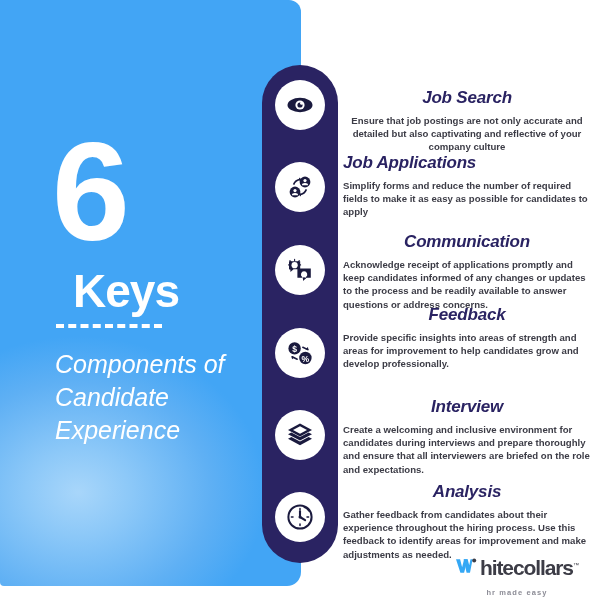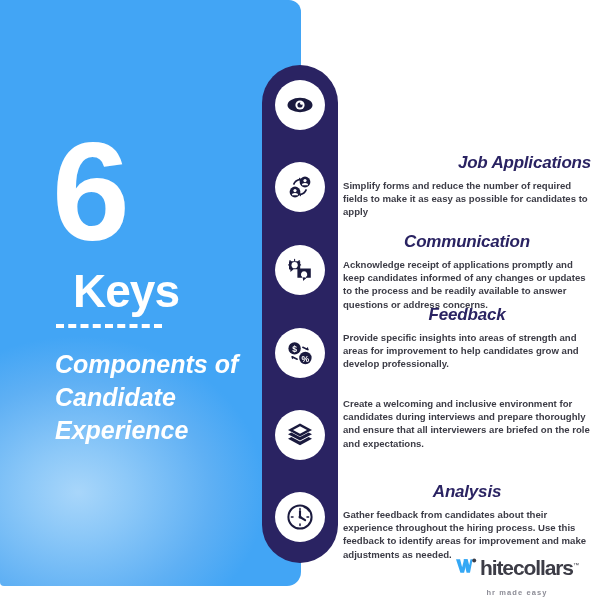--- a/index.html
+++ b/index.html
@@ -72,21 +72,21 @@
 
   .subtitle {
     position: absolute;
     left: 55px;
     top: 348px;
     width: 235px;
     font-size: 25px;
     line-height: 33px;
     font-style: italic;
     color: #ffffff;
-    font-weight: bold;
+    font-weight: normal;
   }
 
   
   .navy-pill {
     position: absolute;
     left: 262px;
     top: 65px;
     width: 76px;
     height: 498px;
     background: #2a2362;
@@ -271,37 +271,42 @@
         <g stroke="#1a1a3e" stroke-width="2.1" stroke-linecap="round" fill="none">
           <path d="M14 14V8.4"></path>
           <path d="M14 14l5.1 3.1"></path>
         </g>
         <circle cx="14" cy="14" r="1.5" fill="#1a1a3e"></circle>
         <path d="M18.4 4.2a9.8 9.8 0 0 1 4.6 3.6" stroke="#1a1a3e" stroke-width="1.8" fill="none" stroke-linecap="round"></path>
       </svg>
     </span>
   </div>
 
+  <div class="row" style="top:88px">
+    <div class="row-title" style="text-align:center">Job Search</div>
+    <div class="row-desc" style="text-align:center">Ensure that job postings are not only accurate and detailed but also captivating and reflective of your company culture</div>
+  </div>
 
   <div class="row" style="top:153px">
-    <div class="row-title" style="text-align:right">Job Applications</div>
+    <div class="row-title" style="text-align:left">Job Applications</div>
     <div class="row-desc">Simplify forms and reduce the number of required fields to make it as easy as possible for candidates to apply</div>
   </div>
 
   <div class="row" style="top:232px">
     <div class="row-title" style="text-align:center">Communication</div>
     <div class="row-desc">Acknowledge receipt of applications promptly and keep candidates informed of any changes or updates to the process and be readily available to answer questions or address concerns.</div>
   </div>
 
   <div class="row" style="top:305px">
     <div class="row-title" style="text-align:center">Feedback</div>
     <div class="row-desc">Provide specific insights into areas of strength and areas for improvement to help candidates grow and develop professionally.</div>
   </div>
 
   <div class="row" style="top:397px">
+    <div class="row-title" style="text-align:center">Interview</div>
     <div class="row-desc">Create a welcoming and inclusive environment for candidates during interviews and prepare thoroughly and ensure that all interviewers are briefed on the role and expectations.</div>
   </div>
 
   <div class="row" style="top:482px">
     <div class="row-title" style="text-align:center">Analysis</div>
     <div class="row-desc">Gather feedback from candidates about their experience throughout the hiring process. Use this feedback to identify areas for improvement and make adjustments as needed.</div>
   </div>
 
   <div class="logo">
     <div class="logo-main">

